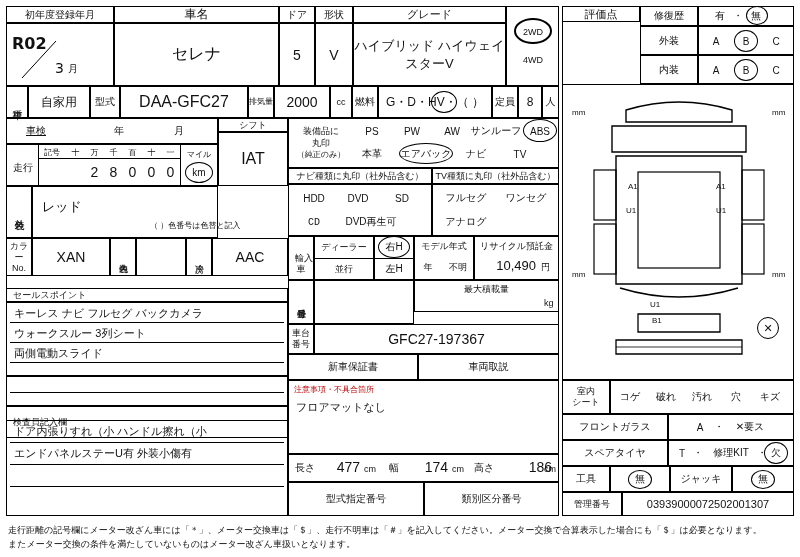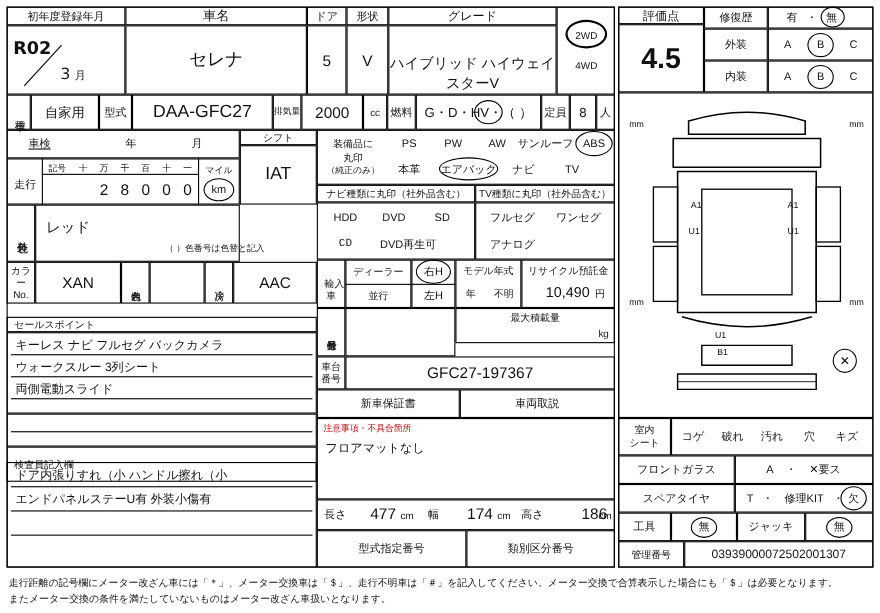--- a/index.html
+++ b/index.html
@@ -61,21 +61,21 @@
 
   <div class="box c f16" style="left:114px;top:23px;width:165px;height:63px;">
       <span>セレナ</span>
     </div>
   <div class="box c f14" style="left:279px;top:23px;width:36px;height:63px;">
       <span>5</span>
     </div>
   <div class="box c f14" style="left:315px;top:23px;width:38px;height:63px;">
       <span>V</span>
     </div>
-  <div class="box c f13" style="left:353px;top:23px;width:153px;height:63px;align-items:flex-end;">
+  <div class="box c f13" style="left:353px;top:23px;width:153px;height:63px;">
       <span>ハイブリッド ハイウェイスターV</span>
     </div>
 
   <div class="box" style="left:506px;top:6px;width:53px;height:80px;"></div>
   <div class="t c f9" style="left:512px;top:22px;width:42px;height:20px;">
       <span>2WD</span>
     </div>
   <div class="ell" style="left:514px;top:18px;width:38px;height:26px;"></div>
   <div class="t c f9" style="left:512px;top:52px;width:42px;height:16px;">
       <span>4WD</span>
@@ -403,23 +403,20 @@
 
   <div class="box c f10" style="left:288px;top:482px;width:136px;height:34px;">
       <span>型式指定番号</span>
     </div>
   <div class="box c f10" style="left:424px;top:482px;width:135px;height:34px;">
       <span>類別区分番号</span>
     </div>
 
   <div class="box c f11" style="left:562px;top:6px;width:78px;height:16px;">
       <span>評価点</span>
-    </div>
-  <div class="box c f26 bold" style="left:562px;top:22px;width:78px;height:62px;">
-      <span>4.5</span>
     </div>
 
   <div class="box c f10" style="left:640px;top:6px;width:58px;height:20px;">
       <span>修復歴</span>
     </div>
   <div class="box" style="left:698px;top:6px;width:96px;height:20px;"></div>
   <div class="t c f10" style="left:710px;top:8px;width:20px;height:16px;">
       <span>有</span>
     </div>
   <div class="t c f10" style="left:730px;top:8px;width:16px;height:16px;">

